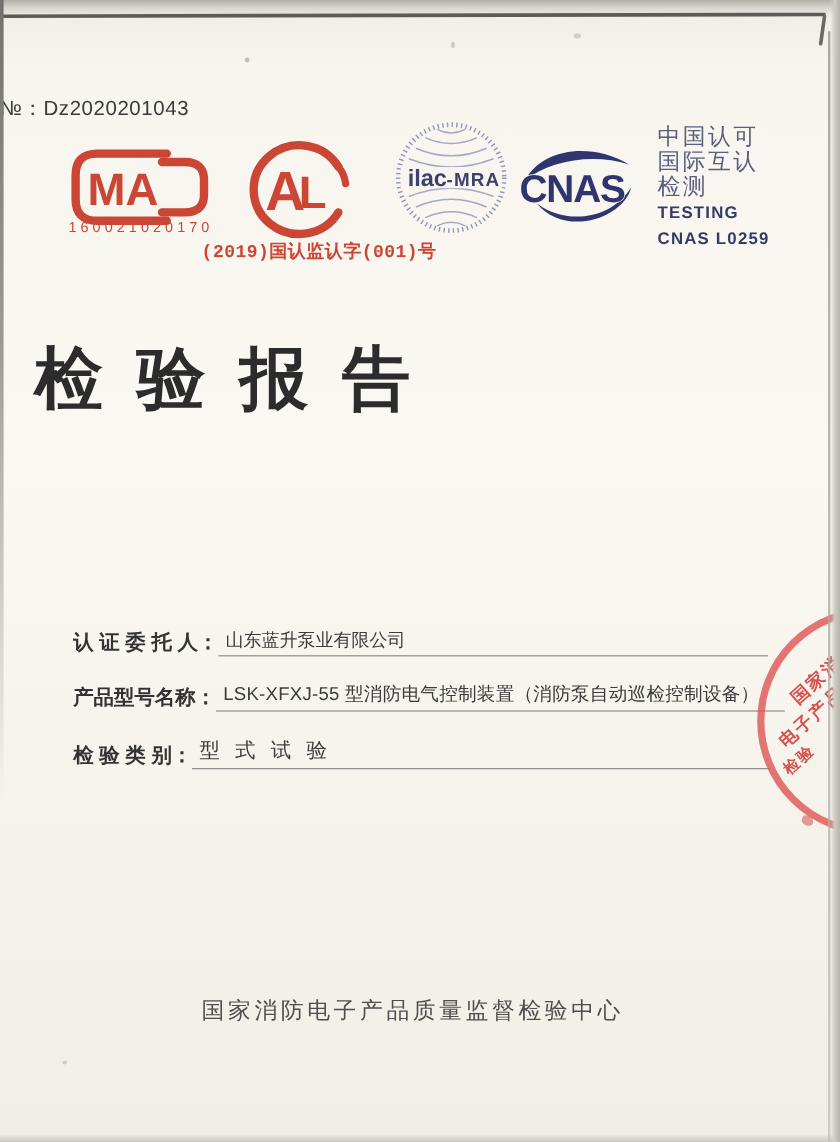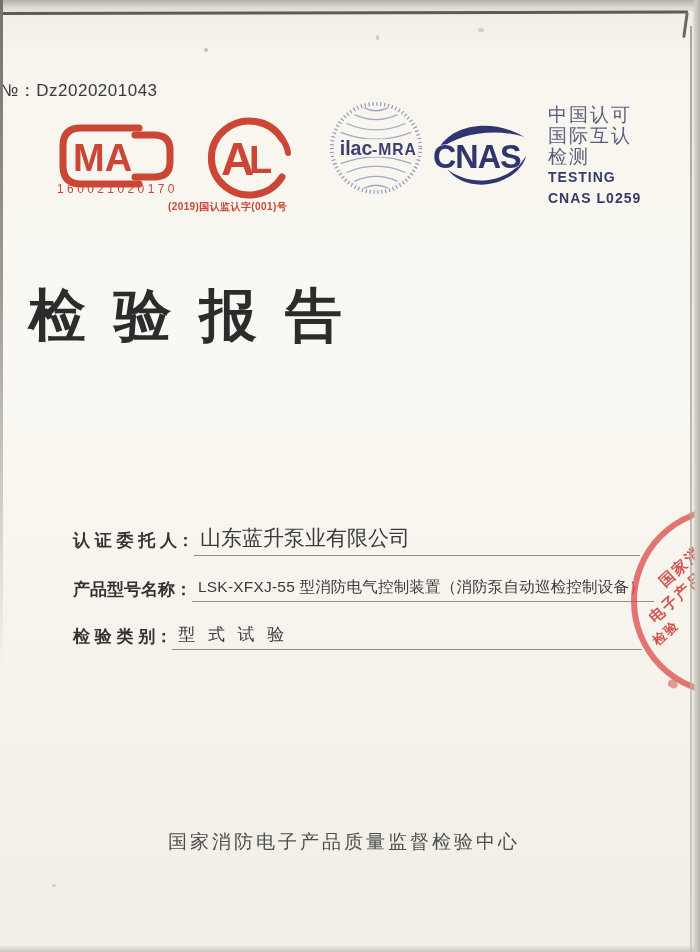--- a/index.html
+++ b/index.html
@@ -25,36 +25,36 @@
   .scan-bottom{position:absolute;left:0;right:0;bottom:0;height:7px;z-index:30;
     background:linear-gradient(0deg,#c9c6be 0%,rgba(201,198,190,0) 100%);}
   .speck{position:absolute;border-radius:50%;z-index:5;}
   
   .report-no{position:absolute;top:79px;left:0;right:48px;text-align:left;
     font-size:17px;color:#3a3a3a;letter-spacing:.5px;z-index:3;}
   
   .logo{position:absolute;z-index:3;}
   .cma-num{position:absolute;top:182px;left:57px;font-size:12px;font-weight:normal;
     color:#cb4634;letter-spacing:3.4px;z-index:3;}
-  .cal-cap{position:absolute;top:200px;left:168px;font-size:10px;font-weight:bold;
-    color:#cb4634;letter-spacing:.4px;z-index:3;}
+  .cal-cap{position:absolute;top:200px;left:168px;font-size:15px;font-weight:bold;
+    color:#cb4634;letter-spacing:.4px;z-index:3;font-family:Liberation Mono, monospace;}
   .cnas-lines{position:absolute;top:104px;left:548px;z-index:3;line-height:21px;}
   .cnas-lines .cn{font-size:19px;color:#5a5e7d;letter-spacing:2px;}
   .cnas-lines .en{font-size:14px;font-weight:bold;color:#353b68;letter-spacing:1px;}
   
   .doc-title{position:absolute;top:278px;left:0;right:0;text-align:left;
     font-size:57px;font-weight:bold;color:#2c2c2c;letter-spacing:.5em;text-indent:.5em;
     z-index:3;font-family:"Liberation Sans","DejaVu Sans",sans-serif;}
   
   .fields{position:absolute;left:61px;right:46px;top:524px;z-index:3;}
-  .field-row{display:flex;align-items:center;margin-bottom:21px;margin-left:12px;}
+  .field-row{display:flex;align-items:flex-end;margin-bottom:21px;}
   .field-label{font-size:17px;font-weight:bold;color:#333;white-space:nowrap;flex:none;}
   .field-value{flex:1;border-bottom:1.5px solid #8d8d8d;padding:0 0 3px 6px;
     font-size:16px;color:#3b3b3b;white-space:nowrap;overflow:hidden;}
-  .field-row.r0 .field-value{font-size:21px;margin-right:14px;}
+  .field-row.r0 .field-value{font-size:15px;margin-right:14px;}
   .field-row.r1 .field-value{font-size:15.5px;letter-spacing:.2px;}
   .field-row.r2 .field-value{font-size:17px;letter-spacing:4px;margin-right:12px;}
   
   .stamp{position:absolute;left:631px;top:506px;width:178px;height:178px;border-radius:50%;
     border:6px solid rgba(221,84,84,.8);z-index:6;filter:blur(.3px);}
   .stamp span{position:absolute;font-weight:bold;color:rgba(205,60,58,.88);
     font-size:15px;letter-spacing:2px;white-space:nowrap;transform:rotate(-42deg);}
   .stamp .s0{left:16px;top:40px;}
   .stamp .s1{left:6px;top:76px;}
   .stamp .s2{left:14px;top:112px;font-size:13px;}

